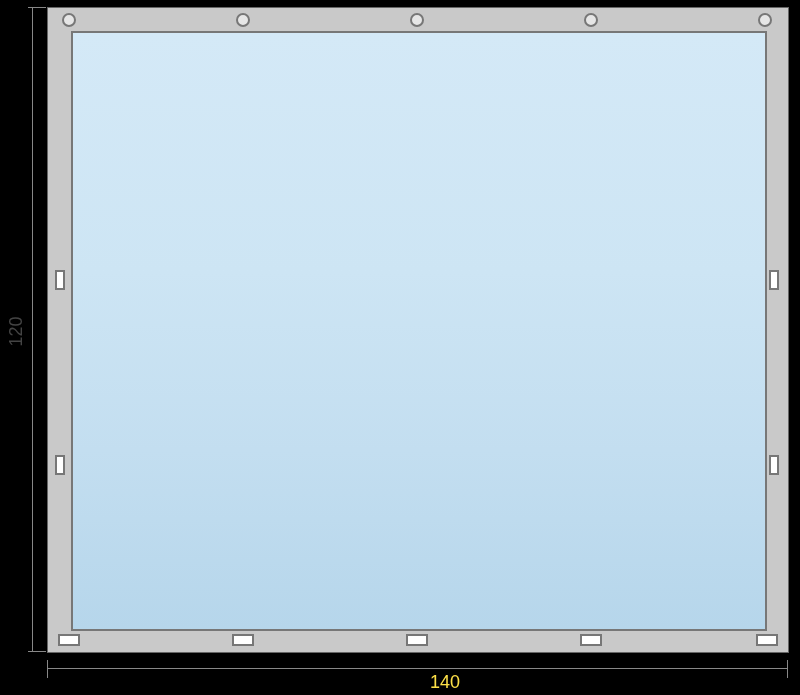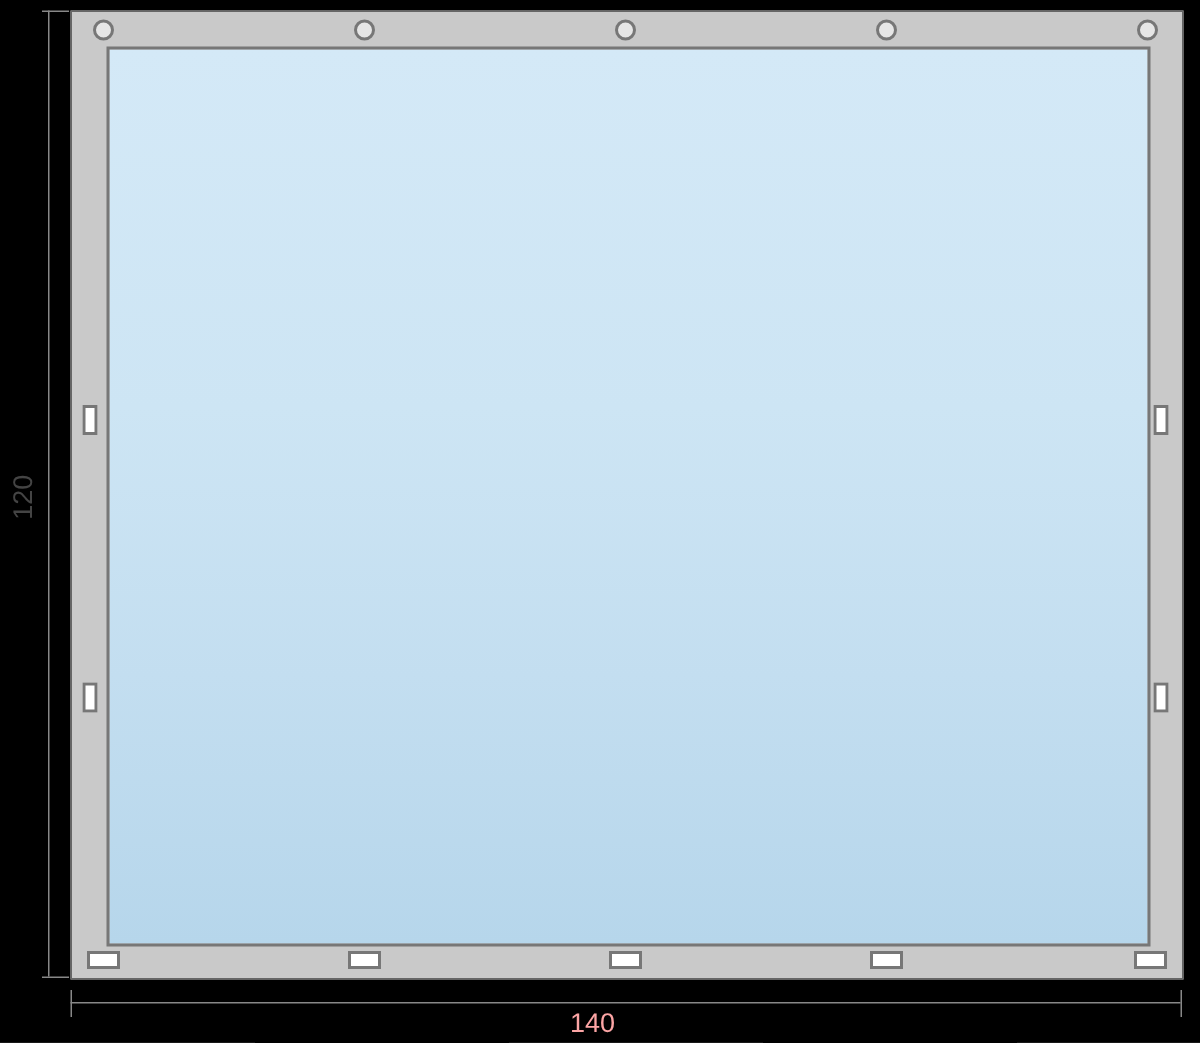--- a/index.html
+++ b/index.html
@@ -15,21 +15,21 @@
   
   .slot{position:absolute;width:18px;height:10px;background:#fff;border:2px solid #777;box-sizing:border-box;}
   .slot.wide{width:22px;height:12px;}
   
   .dim-v{position:absolute;width:1px;background:#888;}
   .dim-h{position:absolute;height:1px;background:#888;}
   .tick-v{position:absolute;height:1px;background:#888;}  
   .tick-h{position:absolute;width:1px;background:#888;}   
   .dim-label-v{position:absolute;transform:rotate(-90deg);transform-origin:center;
     color:#444;font-size:18px;}
-  .dim-label-h{position:absolute;color:#fca5a5;font-size:18px;text-align:left;}
+  .dim-label-h{position:absolute;color:#fde047;font-size:18px;text-align:right;}
 </style>
 </head>
 <body>
 
 <div class="stage">
 
   <div class="frame" style="left:47px;top:7px;width:740px;height:644px;"></div>
 
   <div class="glass" style="left:71px;top:31px;width:692px;height:596px;"></div>
 

